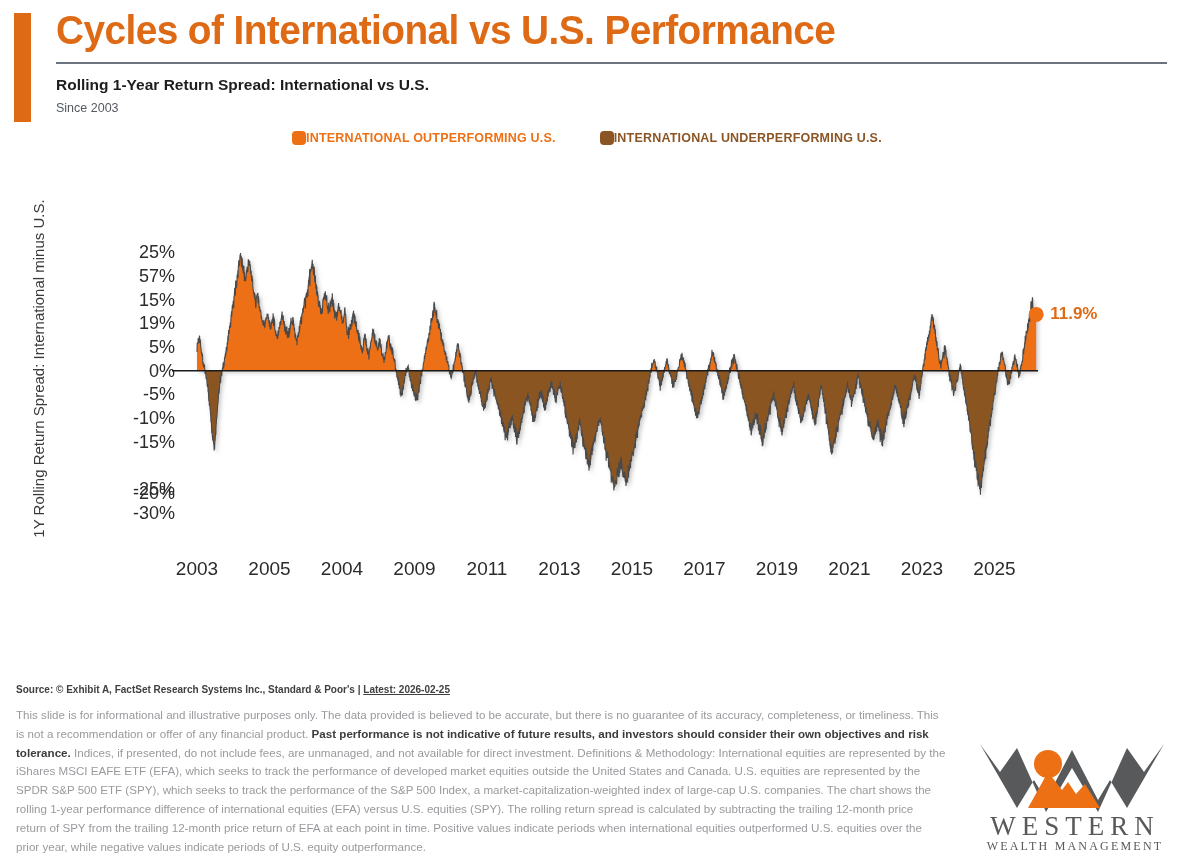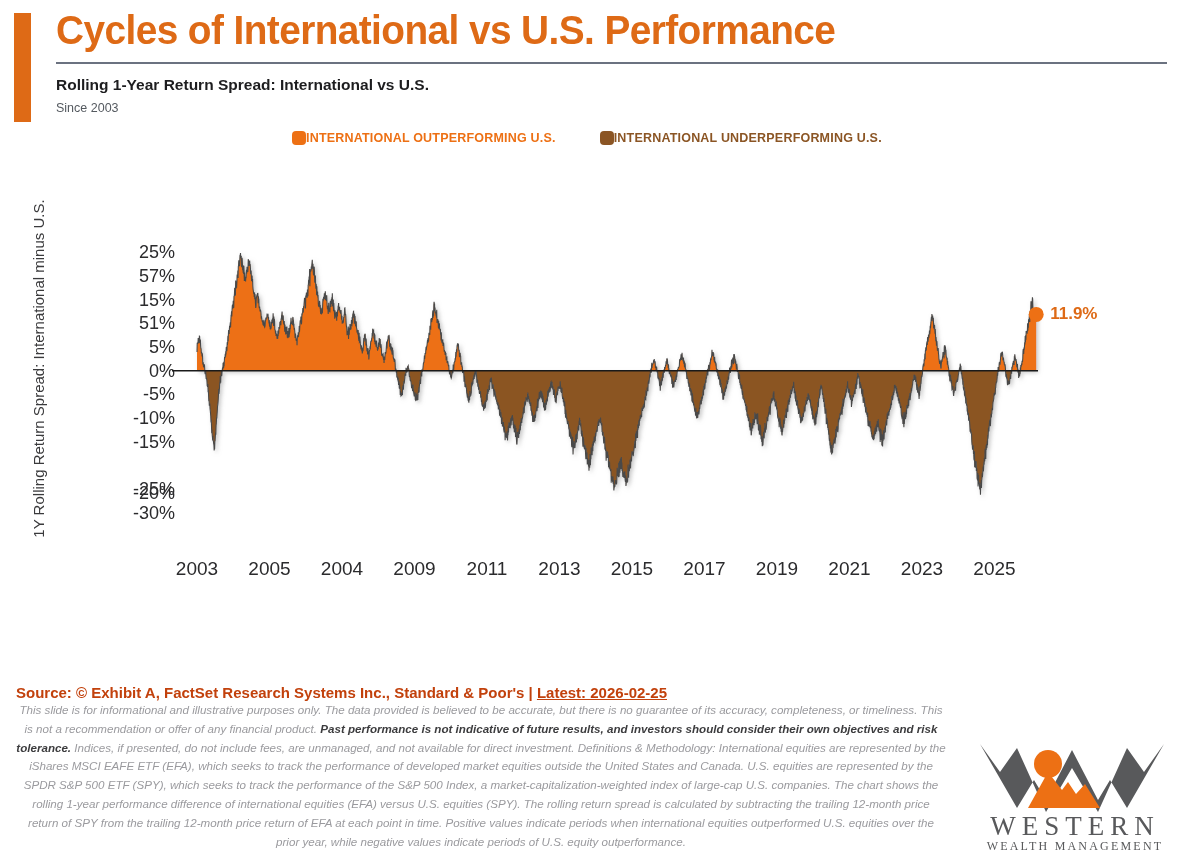--- a/index.html
+++ b/index.html
@@ -141,34 +141,33 @@
     transform: translateY(-50%);
   }
 
   
   #footer {
     position: absolute;
     left: 16px; top: 684px;
     width: 930px;
   }
   #source-line {
-    font-size: 15px;
-    font-weight: bold;
-    color: #c2410c;
-    margin-bottom: 0;
+    font-size: 10px;
+    font-weight: bold;
+    color: #404040;
+    margin-bottom: 11px;
   }
   #source-line .latest {
     text-decoration: underline;
   }
   #disclaimer {
     font-size: 11.6px;
     line-height: 18.8px;
     color: #9a9a9e;
-    text-align: center;
-    font-style: italic;
+    text-align: left;
   }
   #disclaimer b {
     color: #3c3c3e;
     font-weight: bold;
   }
 
   
   #logo {
     position: absolute;
     left: 968px; top: 736px;
@@ -196,21 +195,21 @@
     <span class="legend-label" id="lb1" style="color: rgb(139, 85, 36);">INTERNATIONAL UNDERPERFORMING U.S.</span>
   </div>
 </div>
 
 <div id="chart-area">
   <div id="y-axis-title">1Y Rolling Return Spread: International minus U.S.</div>
   <div id="y-tick-wrap">
       <div class="y-tick-label" style="top: 92.4576px;">25%</div>
       <div class="y-tick-label" style="top: 116.102px;">57%</div>
       <div class="y-tick-label" style="top: 139.746px;">15%</div>
-      <div class="y-tick-label" style="top: 163.39px;">51%</div>
+      <div class="y-tick-label" style="top: 163.39px;">19%</div>
       <div class="y-tick-label" style="top: 187.034px;">5%</div>
       <div class="y-tick-label" style="top: 210.678px;">0%</div>
       <div class="y-tick-label" style="top: 234.322px;">-5%</div>
       <div class="y-tick-label" style="top: 257.966px;">-10%</div>
       <div class="y-tick-label" style="top: 281.61px;">-15%</div>
       <div class="y-tick-label" style="top: 305.254px; margin-top: 28px;">-20%</div>
       <div class="y-tick-label" style="top: 328.898px;">-25%</div>
       <div class="y-tick-label" style="top: 352.542px;">-30%</div>
     </div>
   <svg id="plot-svg" width="1200" height="440">

